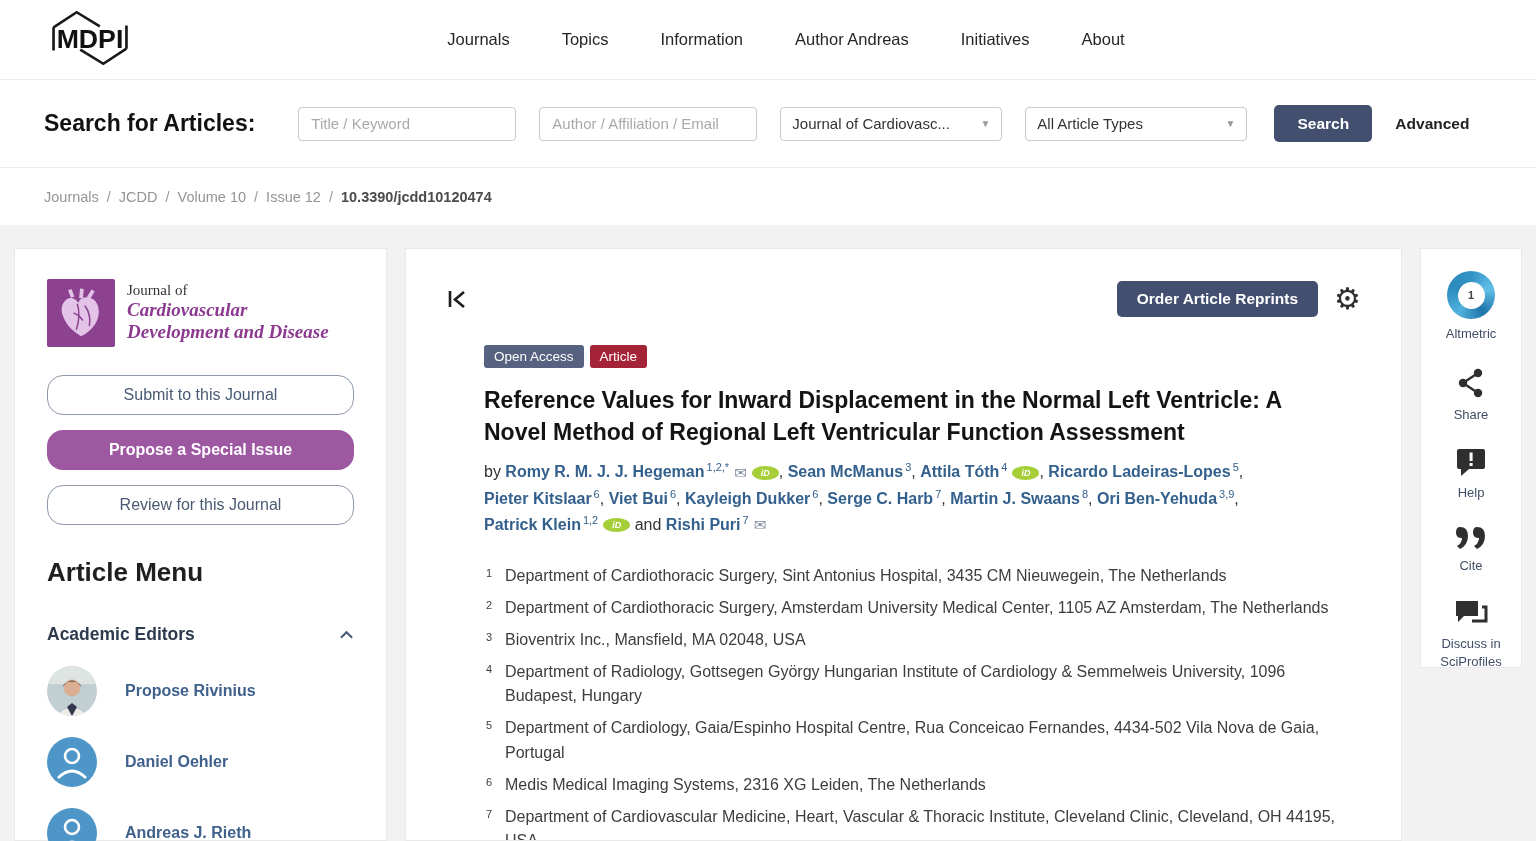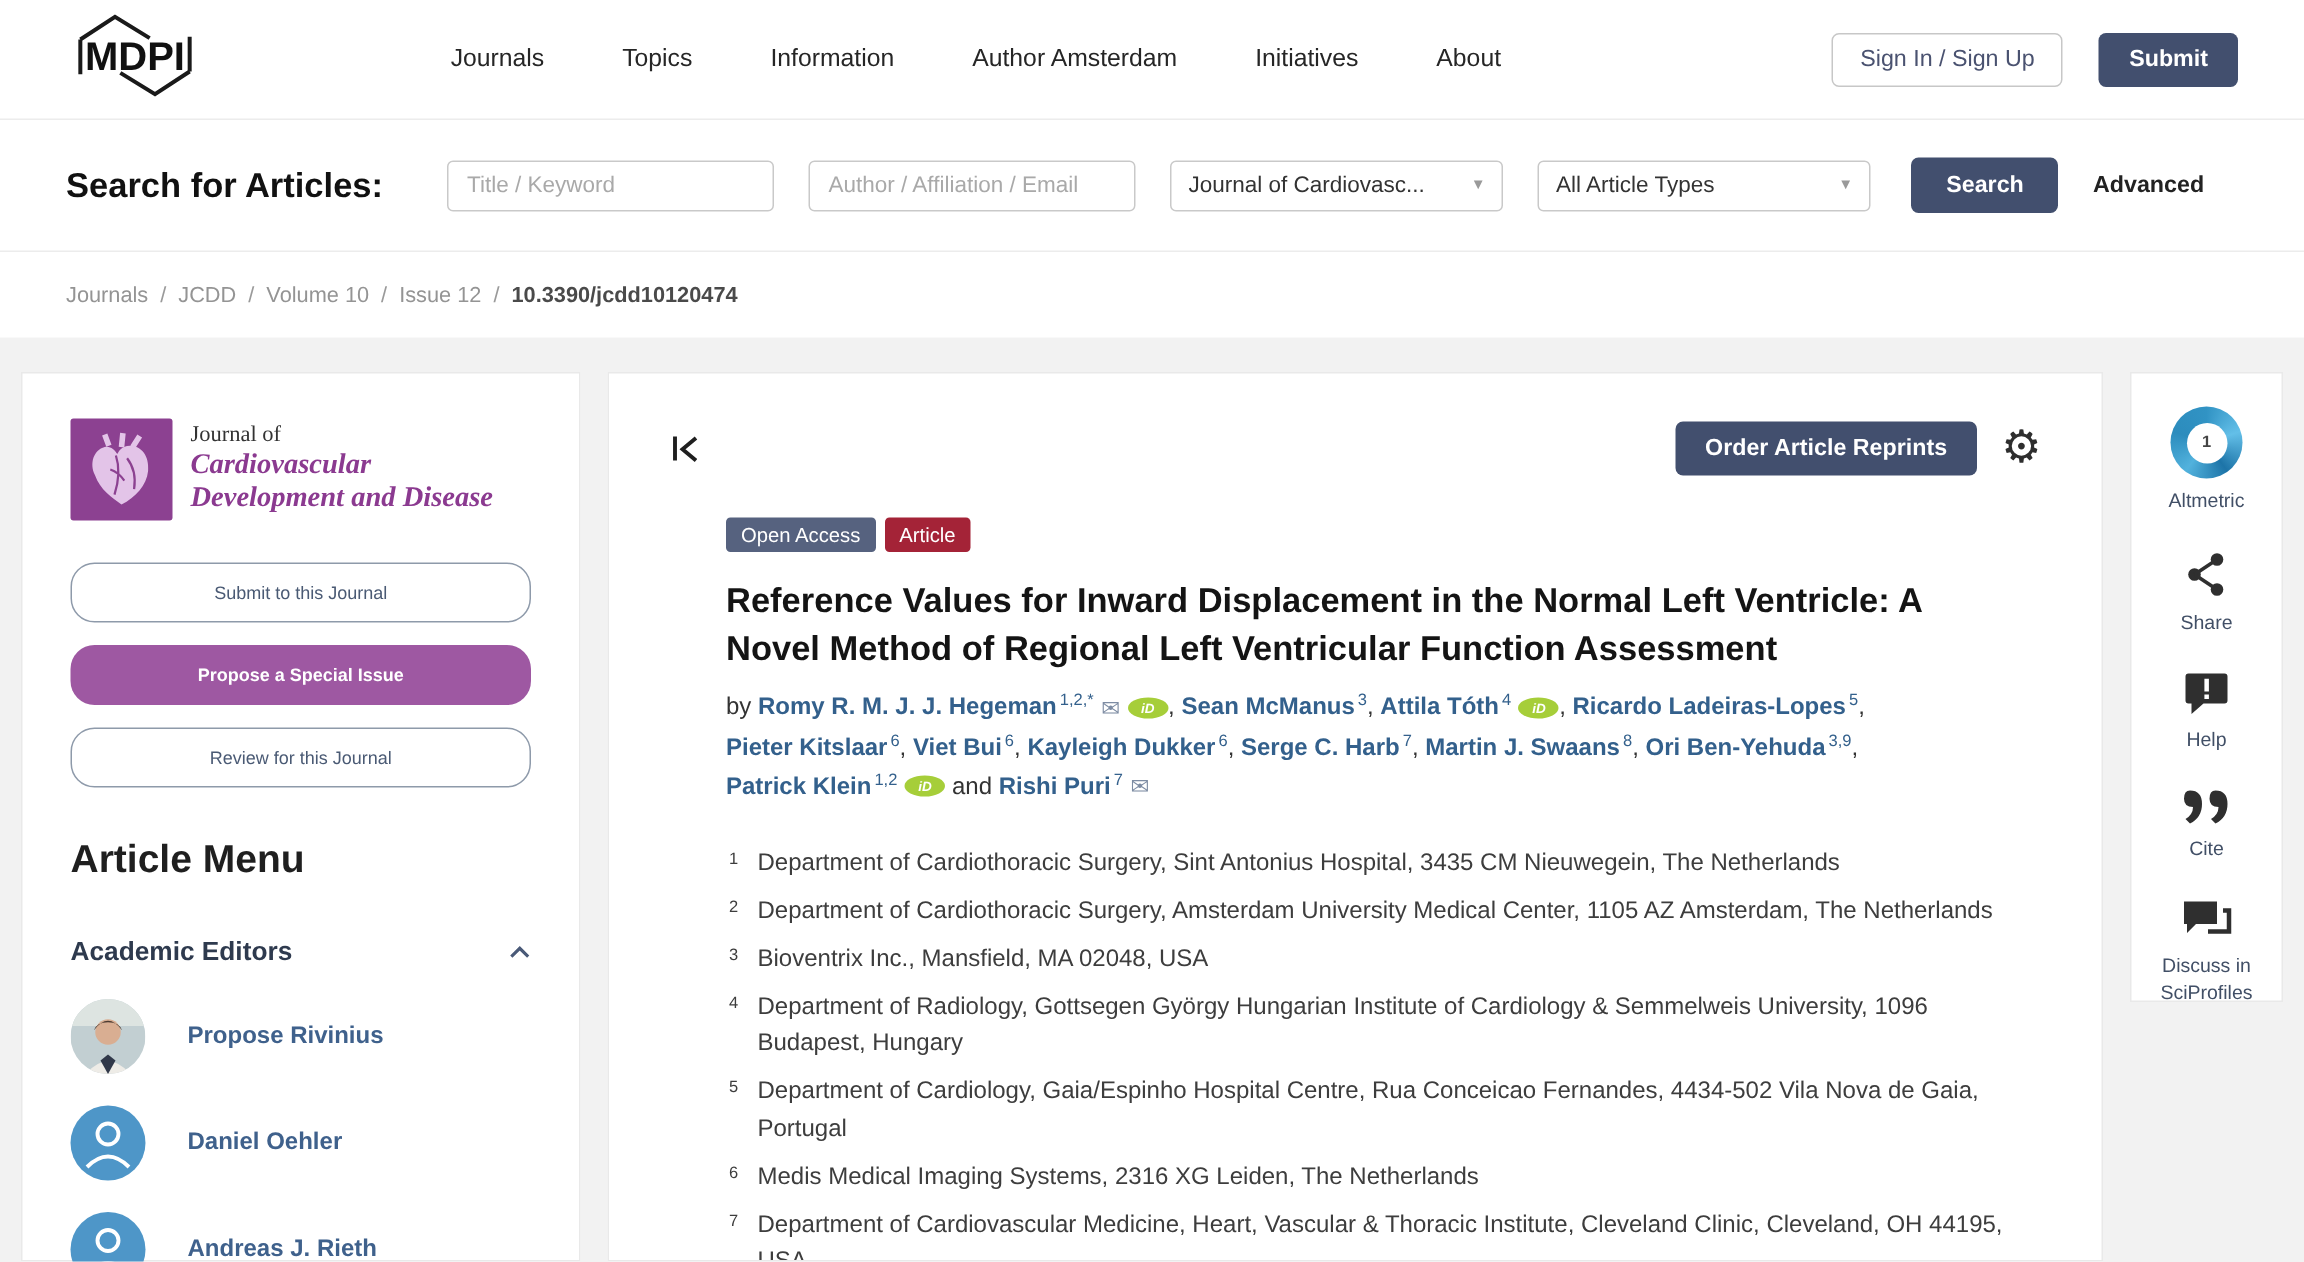--- a/index.html
+++ b/index.html
@@ -47,21 +47,21 @@
   
   .left-card { width:373px; height:100%; padding:30px 32px; }
   .jlogo-row { display:flex; align-items:flex-start; }
   .jlogo-square { width:68px; height:68px; background:#8c4191; border-radius:2px;
     display:flex; align-items:center; justify-content:center; flex:none; }
   .jlogo-text { margin-left:12px; padding-top:3px; }
   .jlogo-text .prefix { font-family:"Liberation Serif", serif; font-size:15px; color:#333; }
   .jlogo-text .jname { font-family:"Liberation Serif", serif; font-style:italic;
     font-weight:bold; font-size:19px; color:#8b3a90; line-height:1.18; }
   .side-btn { display:block; width:100%; height:40px; margin-top:15px; border-radius:16px;
-    font-size:12px; cursor:pointer; }
+    font-size:16px; cursor:pointer; }
   .side-btn.outline { background:#fff; border:1px solid #8e9aaa; color:#4a5a74; }
   .side-btn.purple { background:#9e58a2; border:none; color:#fff; font-weight:bold; }
   .first-btn { margin-top:28px; }
   .article-menu-title { margin-top:32px; font-size:26px; font-weight:bold; color:#1f1f1f; }
   .editors-header { margin-top:36px; display:flex; align-items:center; justify-content:space-between;
     cursor:pointer; }
   .editors-header .t { font-size:17.5px; font-weight:bold; color:#2e3a4e; }
   .editor-row { margin-top:21px; display:flex; align-items:center; gap:28px; cursor:pointer; }
   .avatar { width:50px; height:50px; border-radius:50%; overflow:hidden; flex:none; }
   .avatar.blue { background:#4e96c8; display:flex; align-items:center; justify-content:center; }
@@ -113,28 +113,24 @@
   <div class="mdpi-logo">
     <svg viewBox="0 0 100 72" width="92" height="64">
       <path d="M9 24 L9 50 M9 24 L35 7 L61 23 M91 22 L91 48 M91 48 L65 65 L39 49" stroke="#1a1a1a" stroke-width="3" fill="none"></path>
       <text x="50" y="47" text-anchor="middle" font-family="Liberation Sans, sans-serif" font-weight="bold" font-size="30" fill="#111">MDPI</text>
     </svg>
   </div>
   <nav class="topnav">
     <a>Journals</a>
     <a>Topics</a>
     <a>Information</a>
-    <a>Author Amsterdam</a>
+    <a>Author Andreas</a>
     <a>Initiatives</a>
     <a>About</a>
   </nav>
-  <div class="top-actions">
-    <button class="btn-outline">Sign In / Sign Up</button>
-    <button class="btn-slate">Submit</button>
-  </div>
 </header>
 
 <section class="searchbar">
   <span class="search-label">Search for Articles:</span>
   <input class="field" placeholder="Title / Keyword" style="">
   <input class="field" placeholder="Author / Affiliation / Email" style="">
   <div class="select">
     <span>Journal of Cardiovasc...</span>
     <span class="caret">▼</span>
   </div>

